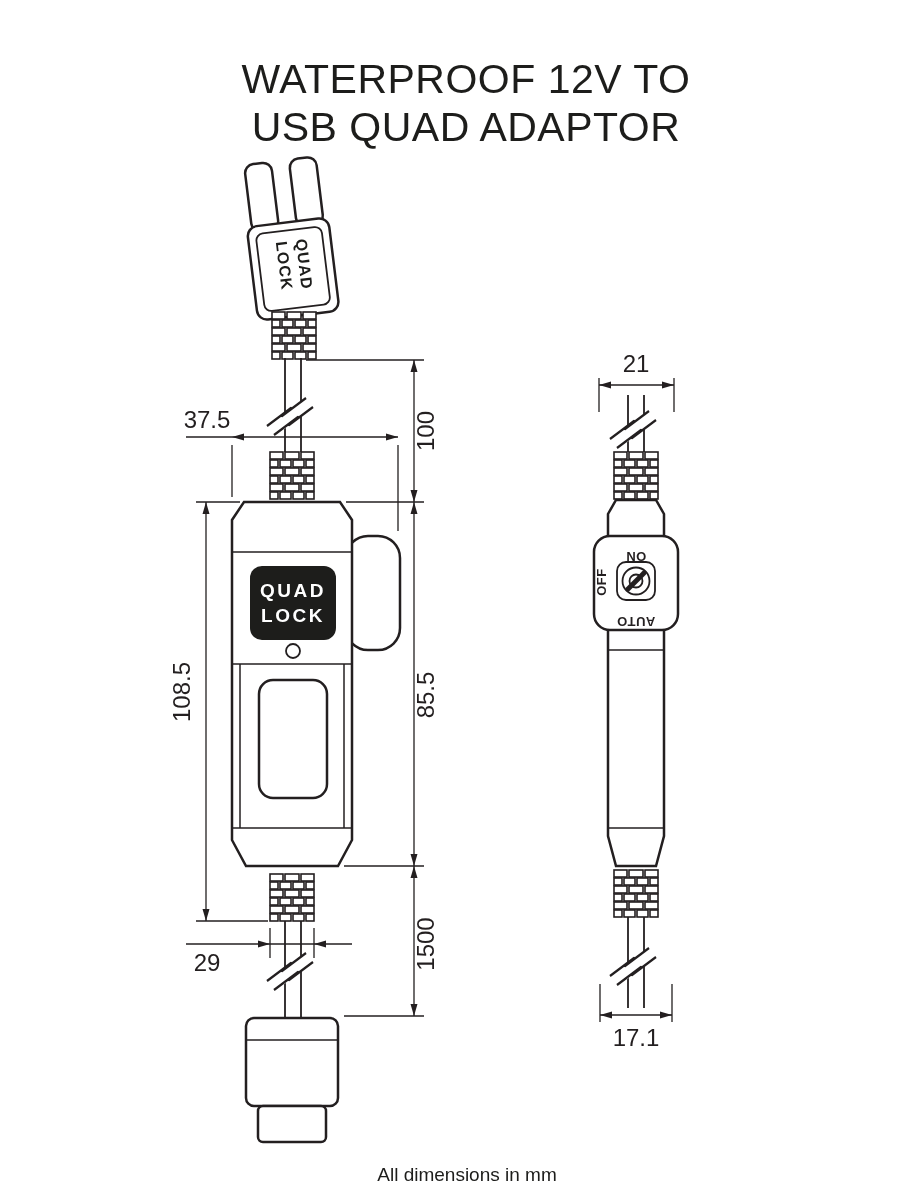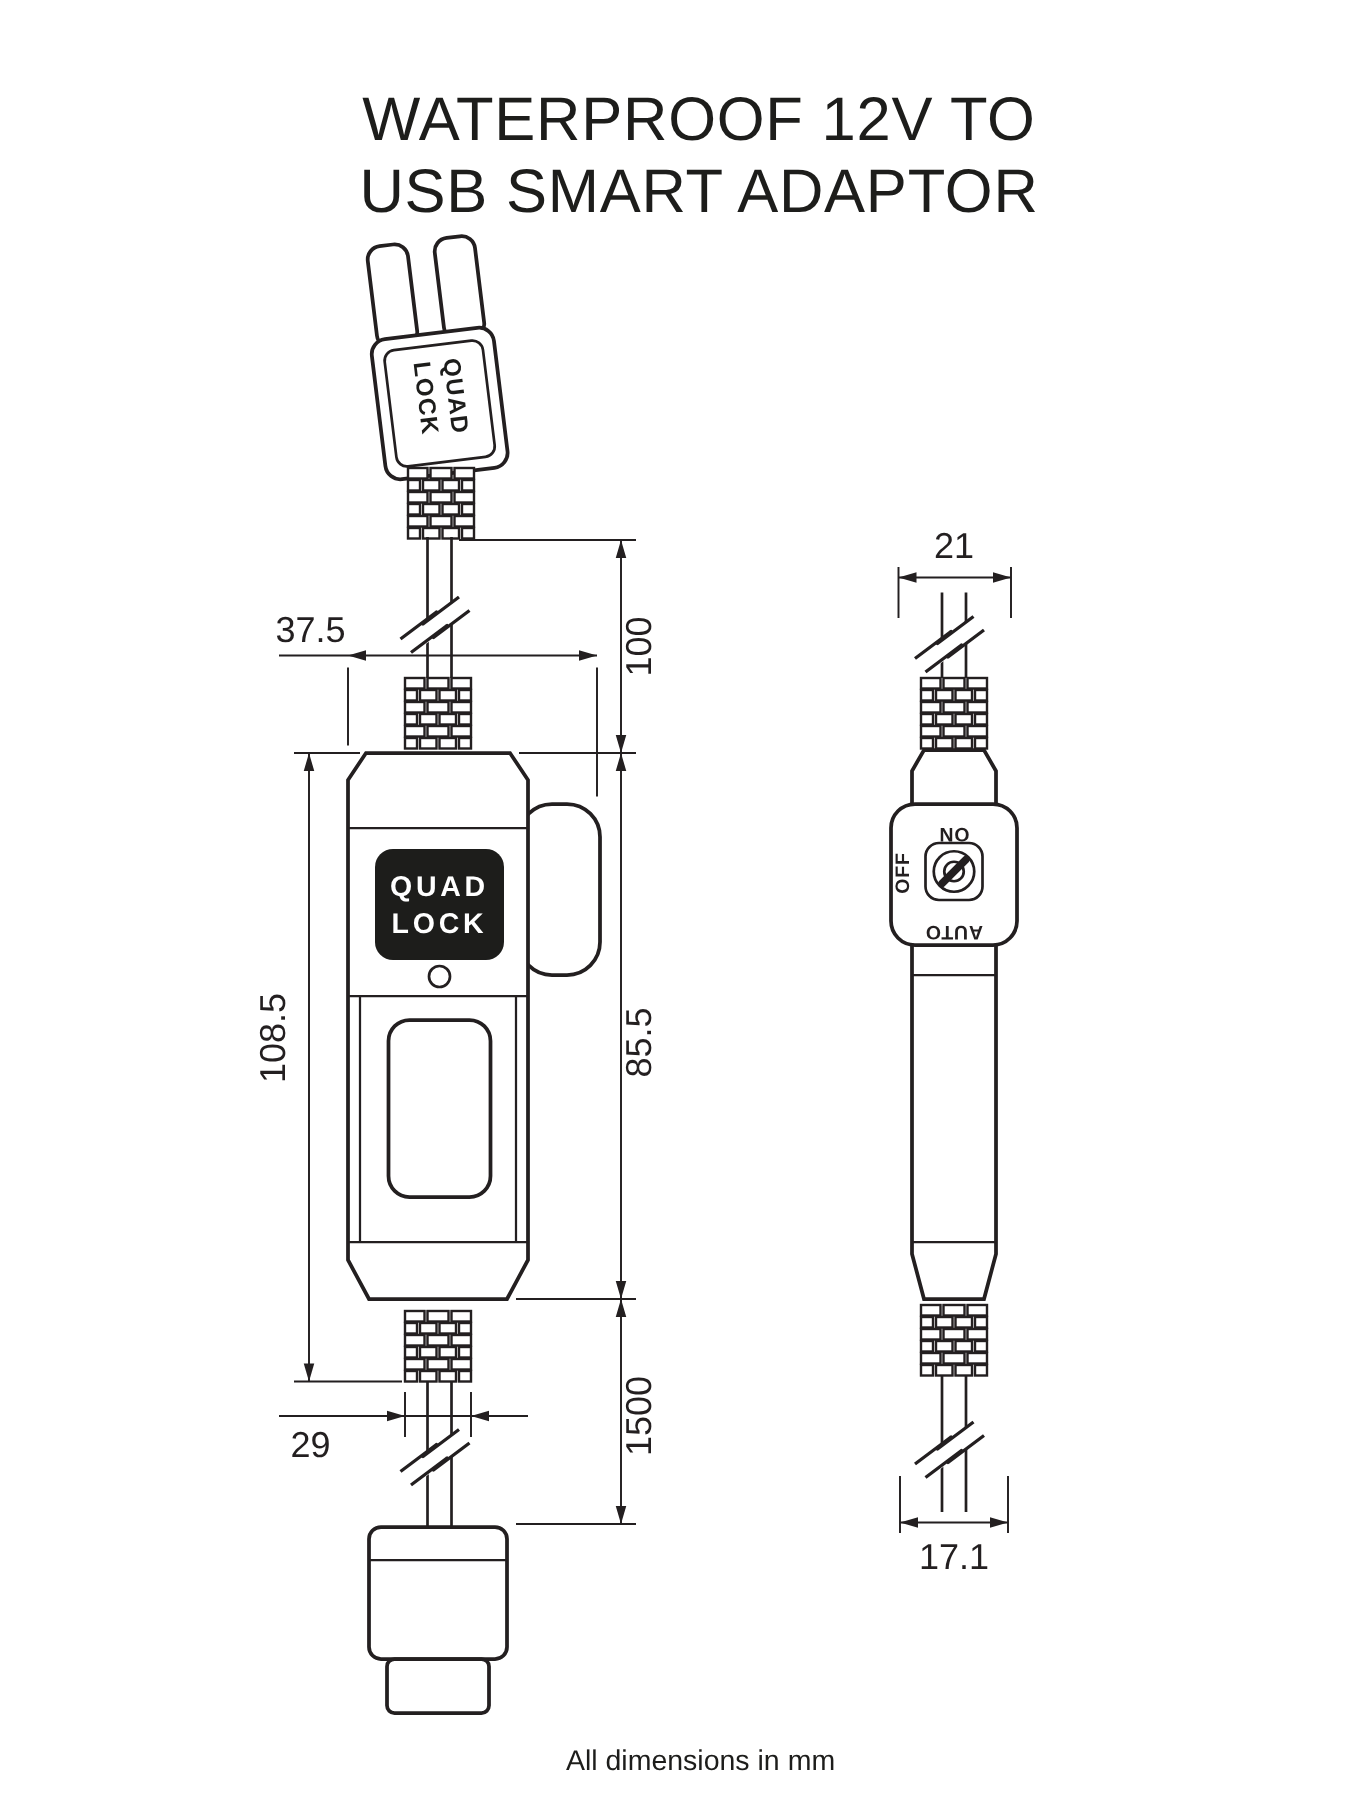--- a/index.html
+++ b/index.html
@@ -27,21 +27,21 @@
   .seam{fill:none;stroke:#231f20;stroke-width:1.5;}
   .dim{fill:none;stroke:#231f20;stroke-width:1.3;}
 </style>
 </head>
 <body>
 
 <div class="page">
 
   <h1 class="title">
     <span>WATERPROOF 12V TO</span><br>
-    <span>USB SMART ADAPTOR</span>
+    <span>USB QUAD ADAPTOR</span>
   </h1>
 
   <svg width="900" height="1200" viewBox="0 0 900 1200">
     <defs>
       <marker id="arrow" markerWidth="14" markerHeight="10" refX="13" refY="5" orient="auto-start-reverse" markerUnits="userSpaceOnUse">
         <path d="M1,1.5 L13,5 L1,8.5 Z" fill="#231f20"></path>
       </marker>
 
       <g id="rib" fill="#ffffff" stroke="#231f20" stroke-width="1.6">
         <rect x="-22" y="0" width="13" height="7"></rect>

